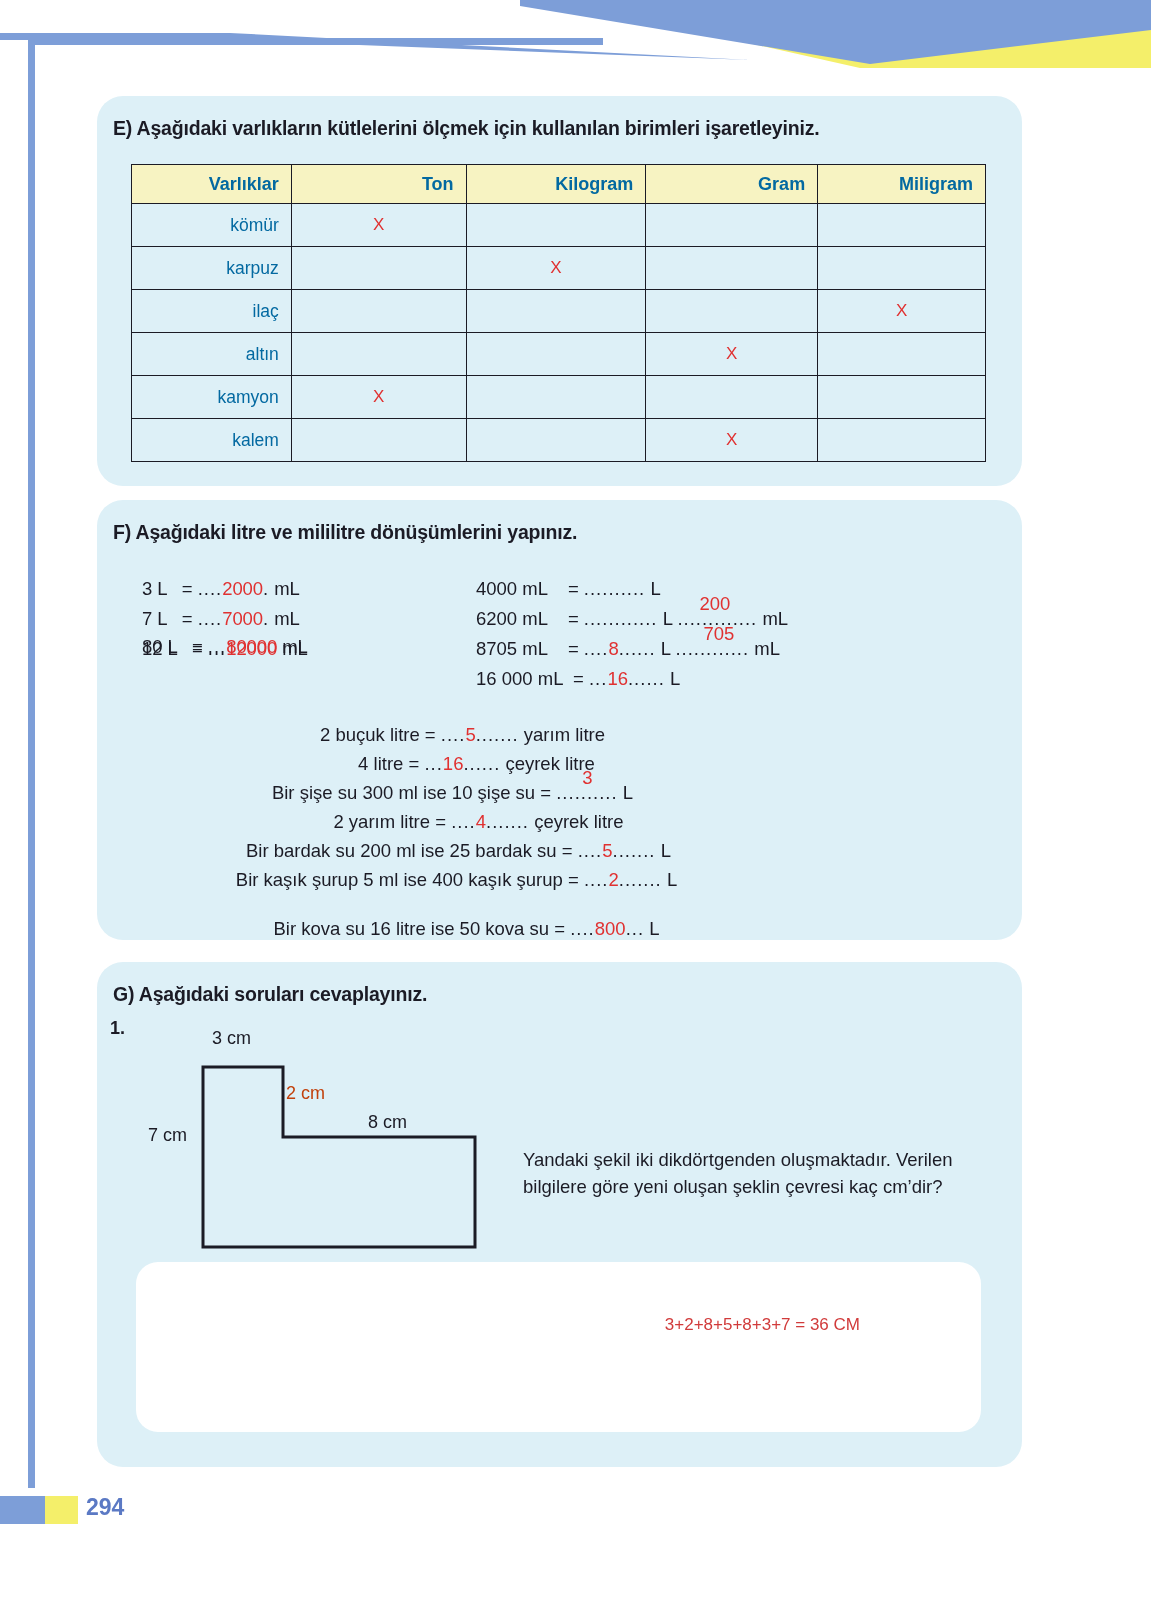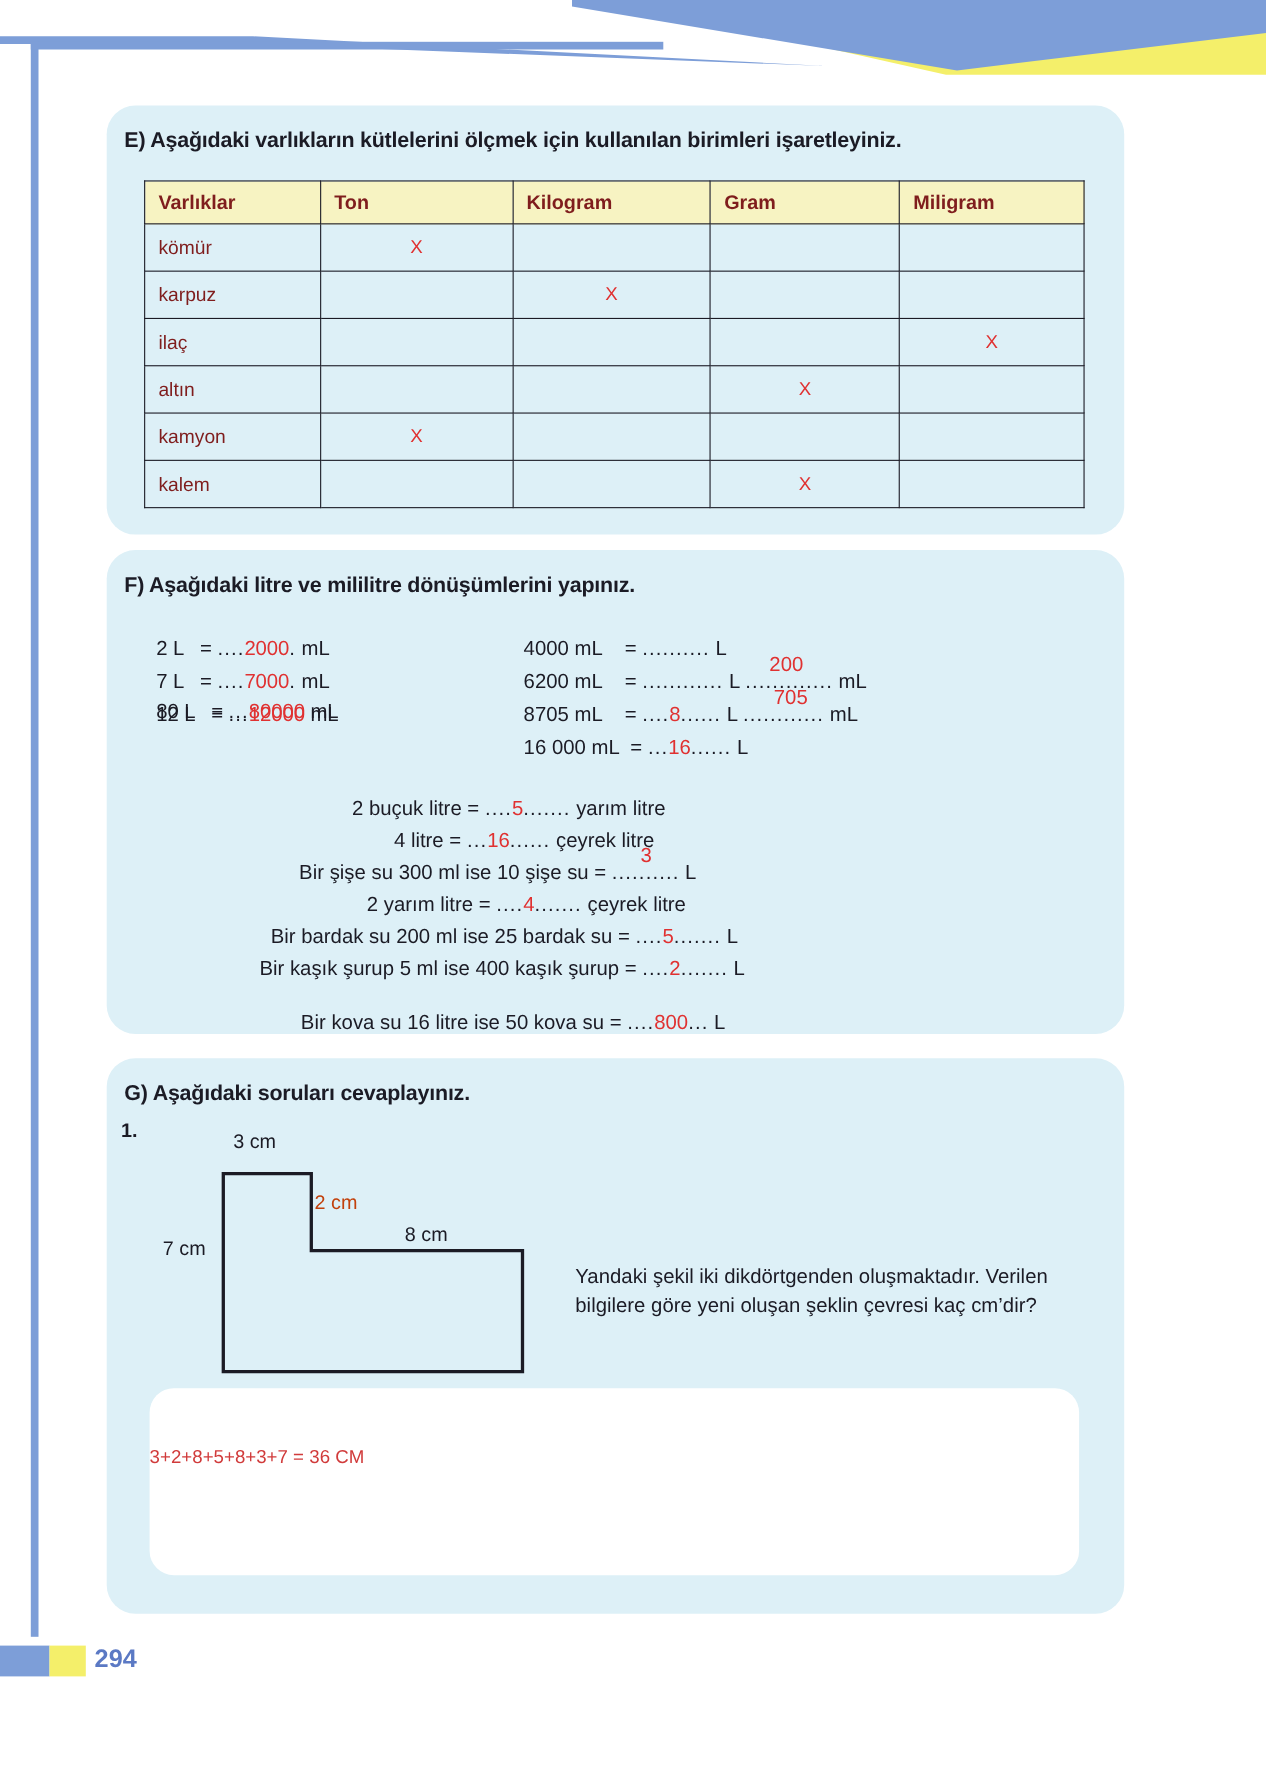--- a/index.html
+++ b/index.html
@@ -16,40 +16,40 @@
   #panelE{left:97px;top:96px;width:925px;height:390px;}
   #panelF{left:97px;top:500px;width:925px;height:440px;}
   #panelG{left:97px;top:962px;width:925px;height:505px;}
   .sec-title{
     position:absolute;font-weight:bold;font-size:19.5px;color:#1b1b25;
     letter-spacing:-0.2px;white-space:nowrap;
   }
   
   table{position:absolute;left:131px;top:164px;border-collapse:collapse;width:855px;}
   th,td{border:1.6px solid #1b1b25;height:42px;padding:0 12px;
-        font-size:17.5px;color:#7f1d1d;text-align:left;}
+        font-size:17.5px;color:#0369a1;text-align:right;}
   th{background:#f7f3c2;font-weight:bold;font-size:18px;height:38px;}
   td.mark{text-align:center;color:#e03131;font-size:17px;padding:0;}
   col.c0{width:160px;}col.c1{width:175px;}col.c2{width:180px;}
   col.c3{width:172px;}col.c4{width:168px;}
   
   .fline{position:absolute;font-size:18.5px;color:#1b1b25;white-space:nowrap;letter-spacing:-0.1px;}
   .ans{color:#e03131;}
   .dots{color:#1b1b25;letter-spacing:1px;}
   .sup{position:relative;}
   .sup .ans{position:absolute;left:0;top:-15px;white-space:nowrap;}
   .centered{position:absolute;width:925px;left:0;text-align:center;font-size:18.5px;color:#1b1b25;}
   .rline{position:absolute;font-size:18.5px;color:#1b1b25;white-space:nowrap;}
   
   #fig{position:absolute;left:150px;top:1020px;width:360px;height:240px;}
   .qtext{position:absolute;left:523px;top:1146px;width:480px;font-size:18.5px;
          line-height:27px;color:#1b1b25;}
   .answerbox{position:absolute;left:136px;top:1262px;width:845px;height:170px;
              background:#ffffff;border-radius:22px;}
-  .answer-handwriting{position:absolute;left:136px;top:1315px;width:724px;text-align:left;
+  .answer-handwriting{position:absolute;left:136px;top:1315px;width:724px;text-align:right;
              color:#d13b3b;font-size:17px;}
   .qnum{position:absolute;left:110px;top:1018px;font-weight:bold;font-size:18px;color:#1b1b25;}
   
   .f-blue{position:absolute;left:0;top:1496px;width:45px;height:28px;background:#7d9ed8;}
   .f-yellow{position:absolute;left:45px;top:1496px;width:33px;height:28px;background:#f4ef6a;}
   .pageno{position:absolute;left:86px;top:1494px;font-size:23px;font-weight:bold;color:#5b79c4;text-align:center;}
 </style>
 </head>
 <body>
 
@@ -130,21 +130,21 @@
       <td class="mark">X</td>
       <td class="mark"></td>
     </tr>
   </tbody>
 </table>
 
 <div class="panel" id="panelF"></div>
 <div class="sec-title" style="left:113px;top:521px;">F) Aşağıdaki litre ve mililitre dönüşümlerini yapınız.</div>
 
 <div class="fline" style="left:142px;top:578px;">
-  <span>2 L</span>
+  <span>3 L</span>
   &nbsp; <span>=</span>
   <span class="dots">....</span><span class="ans">2000</span><span class="dots">.</span>
   <span>mL</span>
 </div>
 <div class="fline" style="left:142px;top:608px;">
   <span>7 L</span>
   &nbsp; <span>=</span>
   <span class="dots">....</span><span class="ans">7000</span><span class="dots">.</span>
   <span>mL</span>
 </div>

